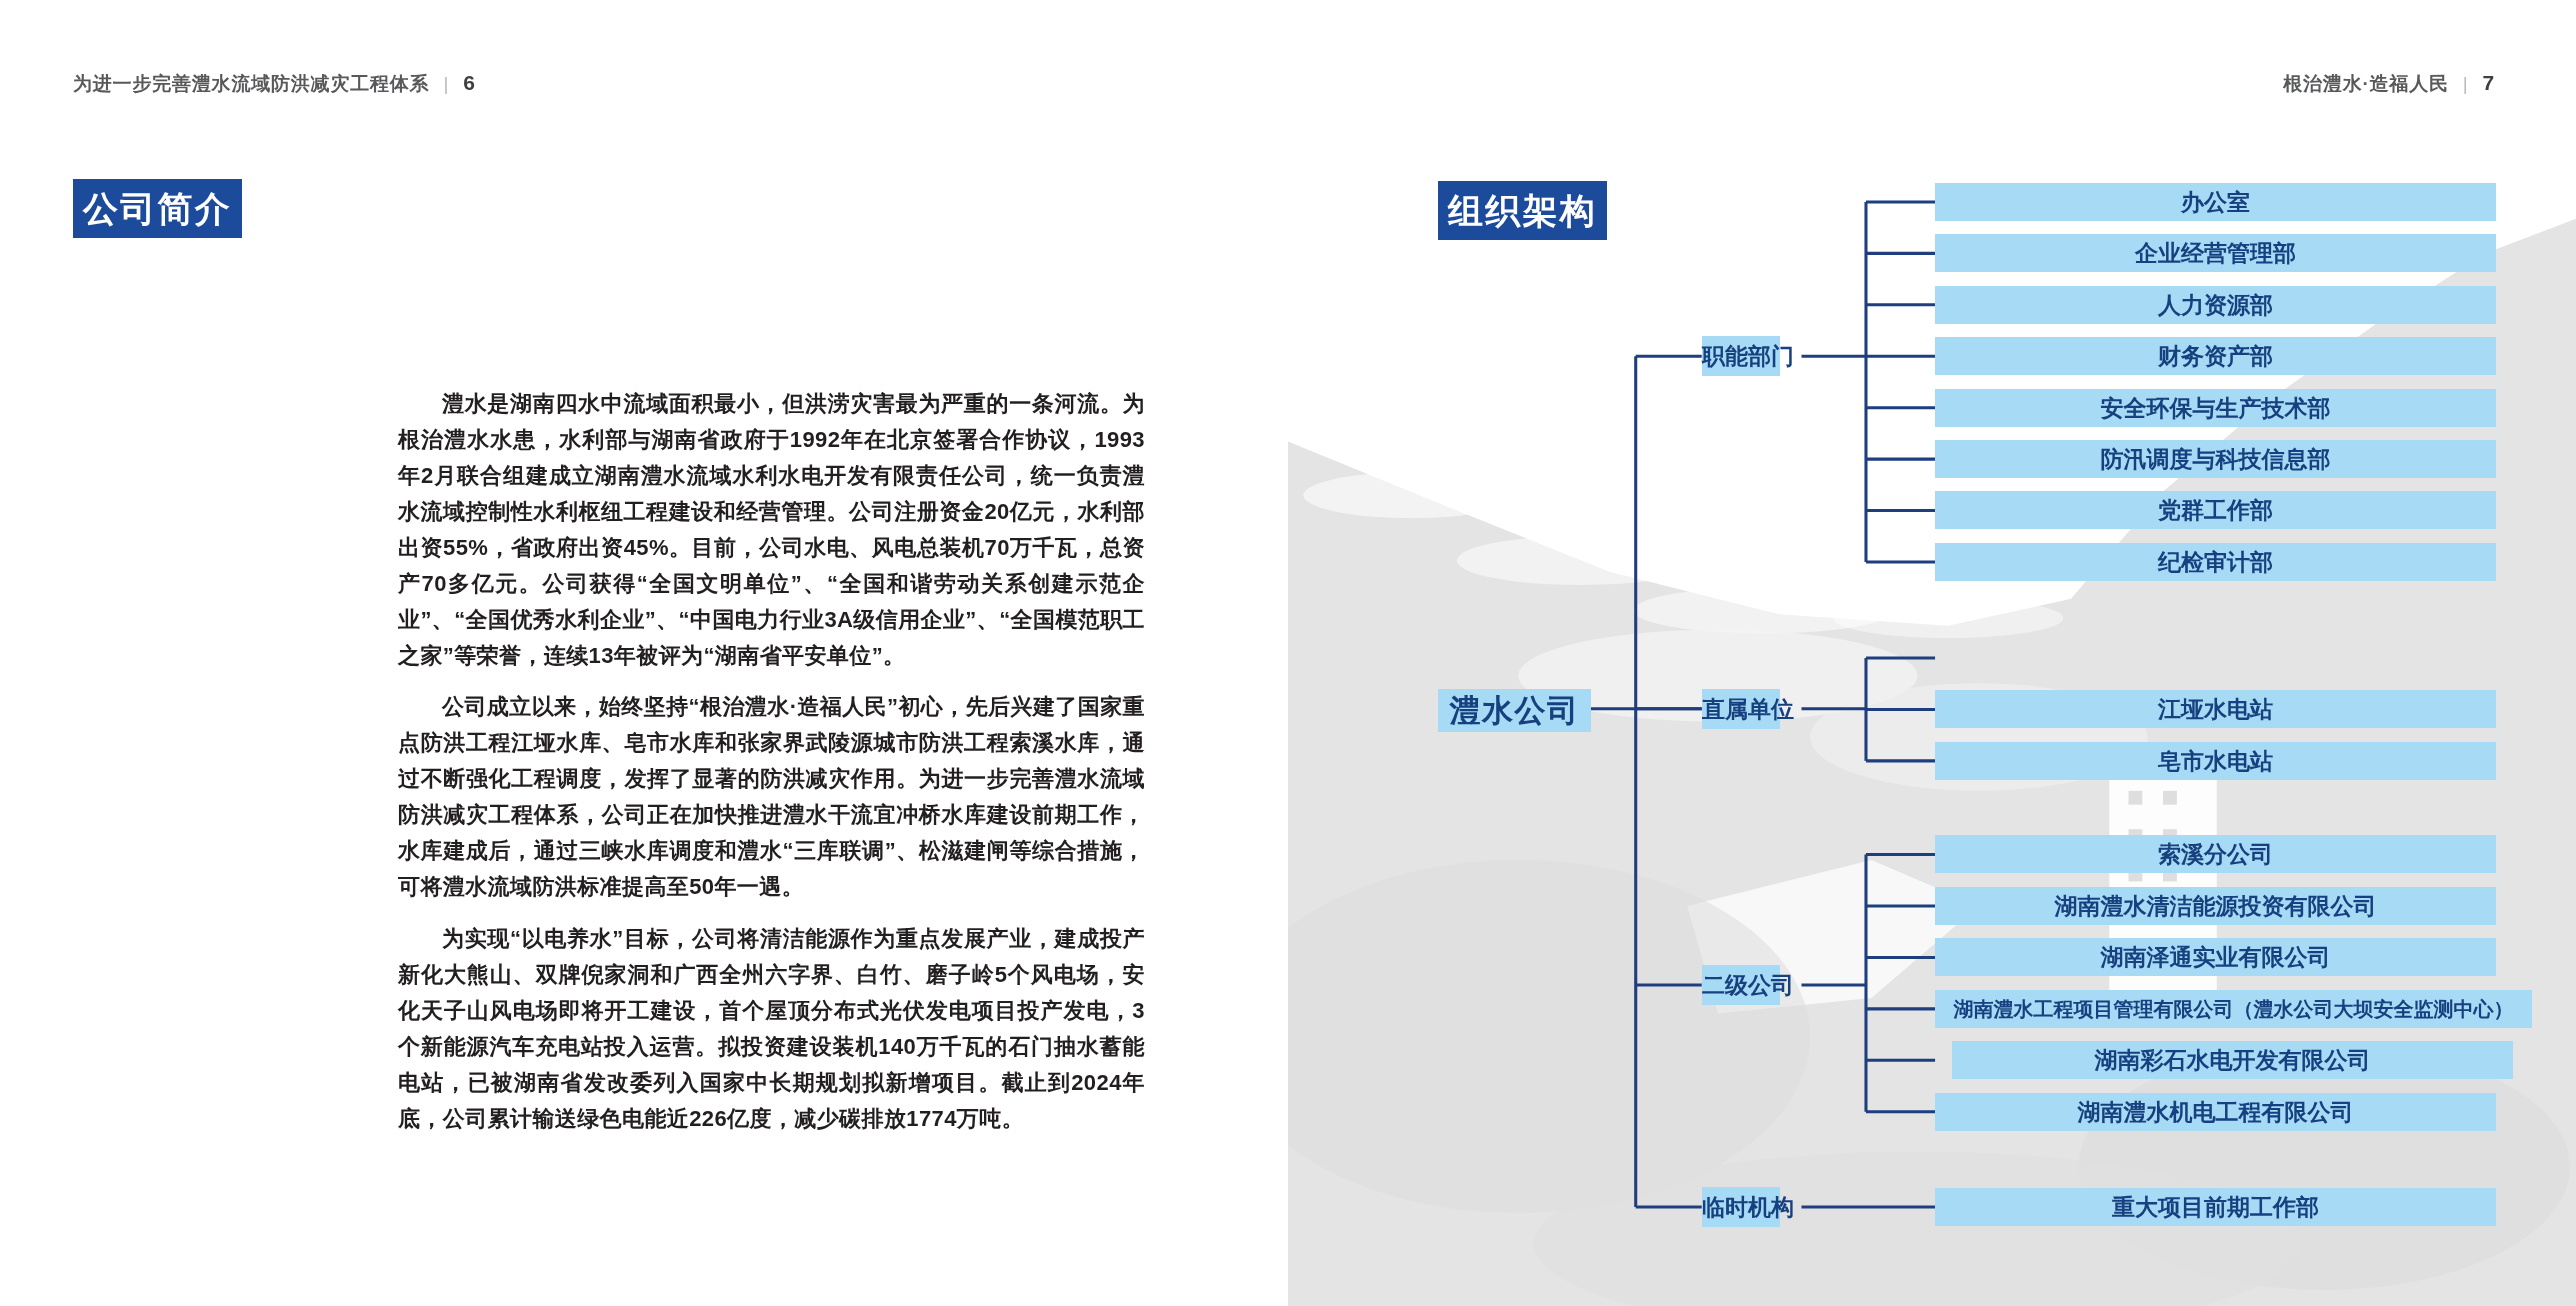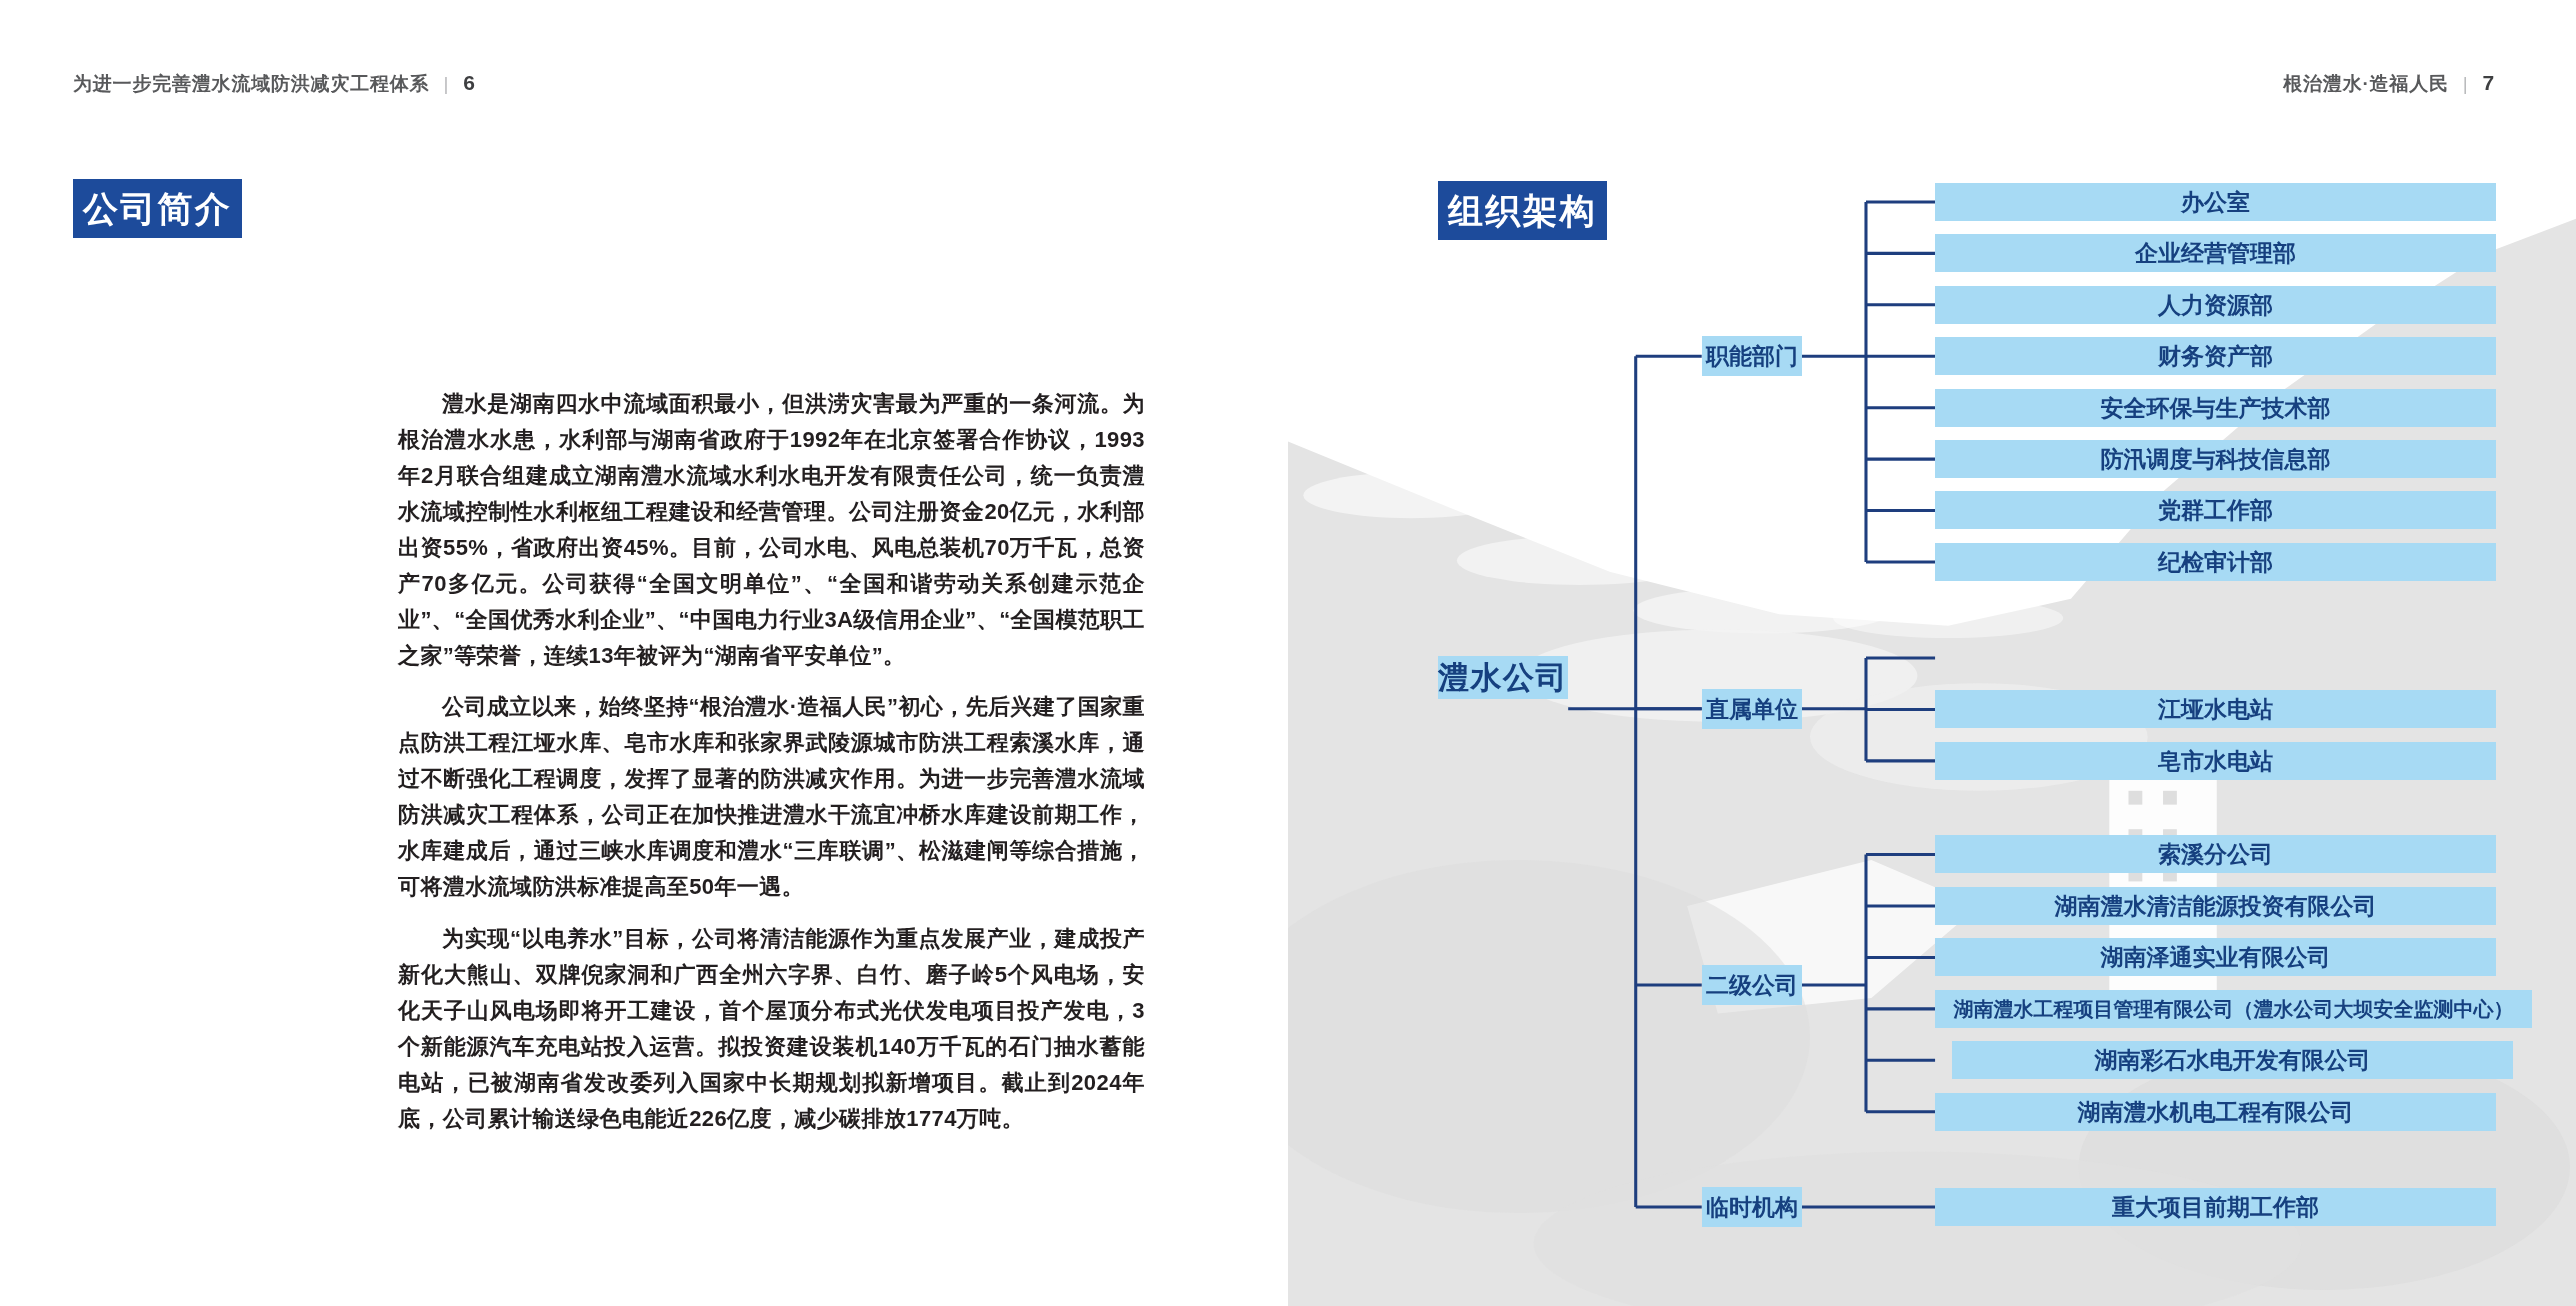--- a/index.html
+++ b/index.html
@@ -34,21 +34,21 @@
     text-align:justify;text-align-last:left;text-indent:2em;letter-spacing:0.4px;
   }
 
   
   .org-bar,.org-cat,.org-root{
     position:absolute;background:#a7daf4;color:#16407f;font-weight:bold;
     text-align:center;white-space:nowrap;z-index:3;
   }
   .org-bar{width:561px;height:38px;font-size:23px;line-height:38px;}
   .org-bar.long{width:597px;font-size:20px;}
-  .org-cat{width:100px;height:40px;font-size:23px;line-height:40px;}
+  .org-cat{width:78px;height:40px;font-size:23px;line-height:40px;}
   .org-root{width:130px;height:43px;font-size:31px;line-height:43px;letter-spacing:1.5px;}
   #connectors,#photo-bg{position:absolute;left:0;top:0;width:1288px;height:1306px;}
   #photo-bg{z-index:0;}
   #connectors{z-index:2;}
   #org-nodes{position:absolute;left:0;top:0;width:1288px;height:1306px;z-index:3;}
 </style>
 </head>
 <body>
 
 <div class="page" id="page-left">
@@ -121,21 +121,21 @@
       <line x1="753" y1="1180" x2="843" y2="1180" stroke="#1e3e7e" stroke-width="4"></line>
       <line x1="753" y1="1247" x2="843" y2="1247" stroke="#1e3e7e" stroke-width="4"></line>
       <line x1="753" y1="1314" x2="843" y2="1314" stroke="#1e3e7e" stroke-width="4"></line>
       <line x1="753" y1="1381" x2="843" y2="1381" stroke="#1e3e7e" stroke-width="4"></line>
       <line x1="753" y1="1448" x2="843" y2="1448" stroke="#1e3e7e" stroke-width="4"></line>
       <line x1="453" y1="1572" x2="539" y2="1572" stroke="#1e3e7e" stroke-width="4"></line>
       <line x1="669" y1="1572" x2="843" y2="1572" stroke="#1e3e7e" stroke-width="4"></line>
     </svg>
 
   <div id="org-nodes">
-    <div class="org-root" id="org-root" style="left: 150px; top: 656px; width: 130px; height: 43px;">澧水公司</div>
+    <div class="org-root" id="org-root" style="left: 150px; top: 689px; width: 153px; height: 43px;">澧水公司</div>
   <div class="org-cat" style="left: 414px; top: 336px;">职能部门</div>
       <div class="org-bar" style="left: 647px; top: 183px;">办公室</div>
       <div class="org-bar" style="left: 647px; top: 234px;">企业经营管理部</div>
       <div class="org-bar" style="left: 647px; top: 286px;">人力资源部</div>
       <div class="org-bar" style="left: 647px; top: 337px;">财务资产部</div>
       <div class="org-bar" style="left: 647px; top: 389px;">安全环保与生产技术部</div>
       <div class="org-bar" style="left: 647px; top: 440px;">防汛调度与科技信息部</div>
       <div class="org-bar" style="left: 647px; top: 491px;">党群工作部</div>
       <div class="org-bar" style="left: 647px; top: 543px;">纪检审计部</div>
       <div class="org-cat" style="left: 414px; top: 689px;">直属单位</div>

